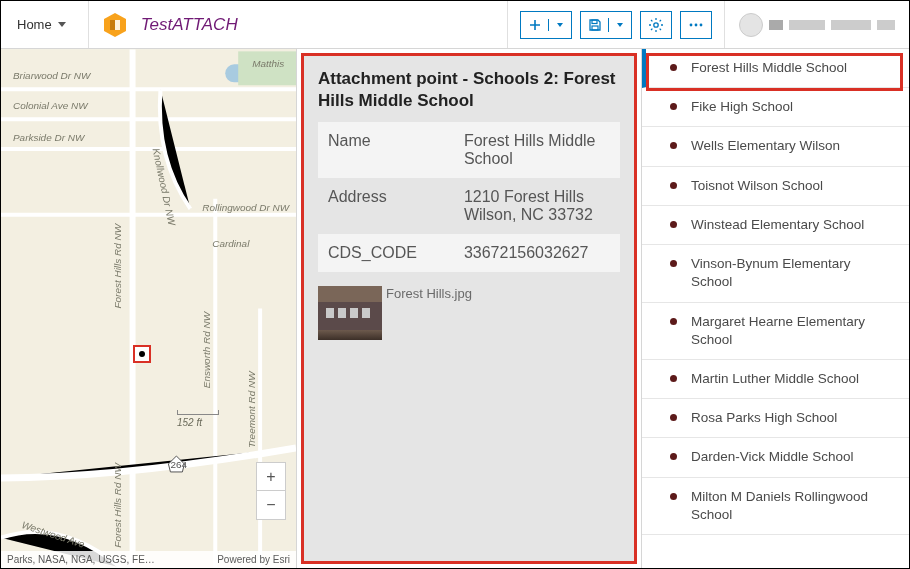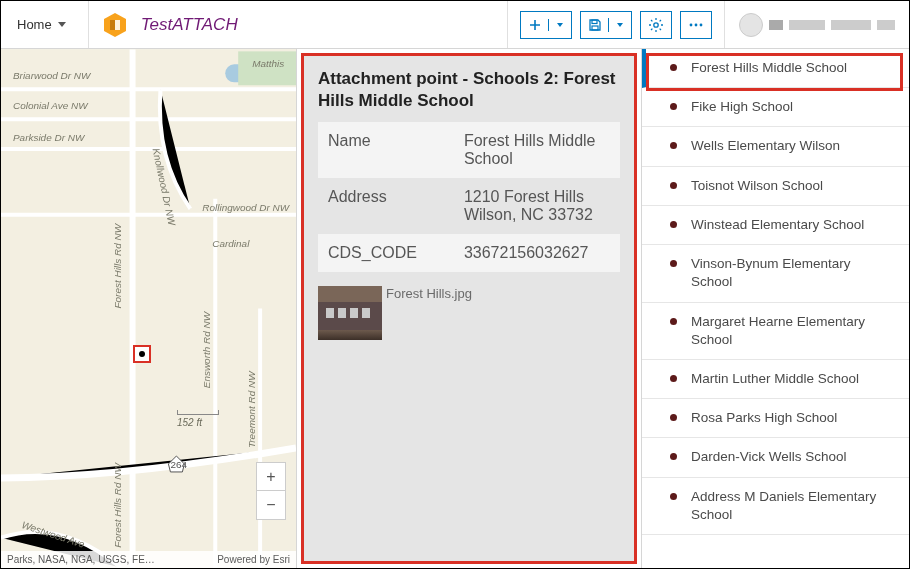--- a/index.html
+++ b/index.html
@@ -238,21 +238,21 @@
         <div class="list-item">
           <span class="dot"></span>
           <span class="lbl">Martin Luther Middle School</span>
         </div>
         <div class="list-item">
           <span class="dot"></span>
           <span class="lbl">Rosa Parks High School</span>
         </div>
         <div class="list-item">
           <span class="dot"></span>
-          <span class="lbl">Darden-Vick Wells School</span>
-        </div>
-        <div class="list-item">
-          <span class="dot"></span>
-          <span class="lbl">Address M Daniels Elementary School</span>
+          <span class="lbl">Darden-Vick Middle School</span>
+        </div>
+        <div class="list-item">
+          <span class="dot"></span>
+          <span class="lbl">Milton M Daniels Rollingwood School</span>
         </div>
       </div>
   </div>
 </div>
 
 </body></html>

